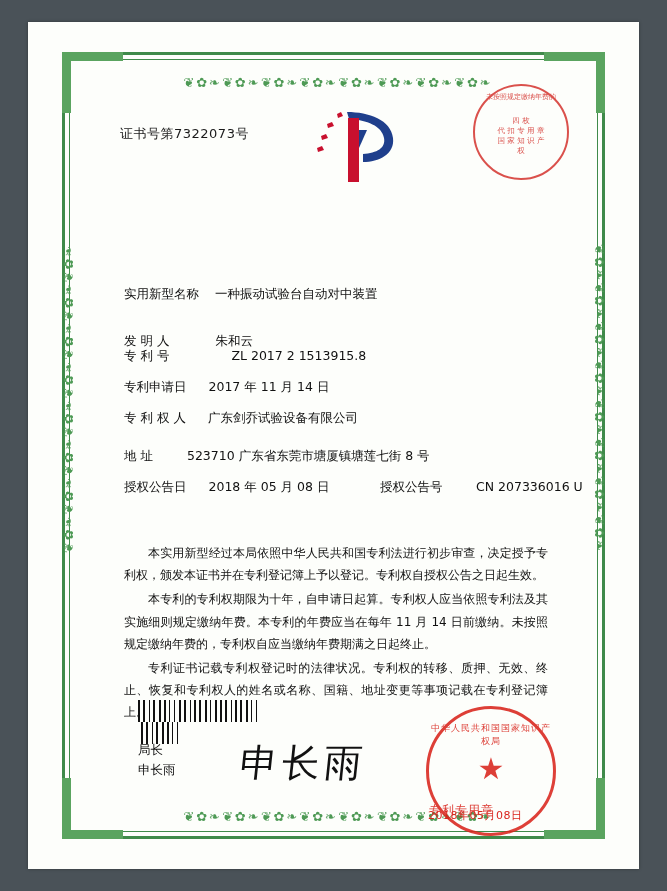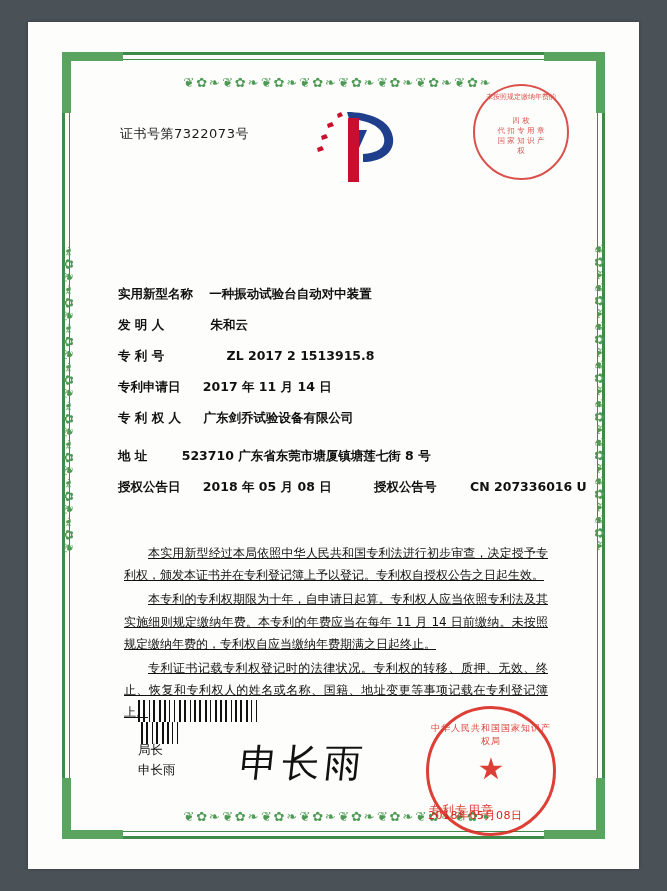--- a/index.html
+++ b/index.html
@@ -124,26 +124,25 @@
     text-align: center;
     font-family: "DejaVu Serif", "Liberation Serif", serif;
     font-size: 33px;
     font-weight: bold;
     letter-spacing: 4px;
     color: #111;
   }
 
   .fields {
     position: absolute;
-    left: 90px;
+    left: 96px;
     top: 264px;
     width: 420px;
     font-size: 12.5px;
     color: #111;
-    font-weight: bold;
   }
   .row {
     position: relative;
     height: 31px;
     white-space: nowrap;
   }
   .lbl {
     display: inline-block;
     color: #111;
     font-size: 12.5px;
@@ -169,21 +168,21 @@
   .body-text {
     position: absolute;
     left: 96px;
     top: 520px;
     width: 424px;
     font-size: 12px;
     line-height: 1.85;
     color: #111;
     text-align: justify;
   }
-  .body-text p { margin: 0 0 2px 0; text-indent: 24px; text-decoration: underline; }
+  .body-text p { margin: 0 0 2px 0; text-indent: 24px; }
 
   .barcode {
     position: absolute;
     left: 110px;
     top: 678px;
     width: 122px;
     height: 22px;
   }
   .barcode span {
     display: inline-block;
@@ -307,21 +306,21 @@
   </div>
 
 
   <div class="fields">
     <div class="row">
       <span class="lbl">实用新型名称</span>
       <span class="val">一种振动试验台自动对中装置</span>
     </div>
     <div class="row">
       <span class="lbl">发 明 人</span>
-      <span class="val" style="margin-left:42px;">朱和云</span>
+      <span class="val" style="margin-left:42px;margin-top:16px;">朱和云</span>
     </div>
     <div class="row">
       <span class="lbl">专 利 号</span>
       <span class="val" style="margin-left:58px;">ZL 2017 2 1513915.8</span>
     </div>
     <div class="row">
       <span class="lbl">专利申请日</span>
       <span class="val" style="margin-left:18px;">2017 年 11 月 14 日</span>
     </div>
     <div class="row" style="height:38px;">

